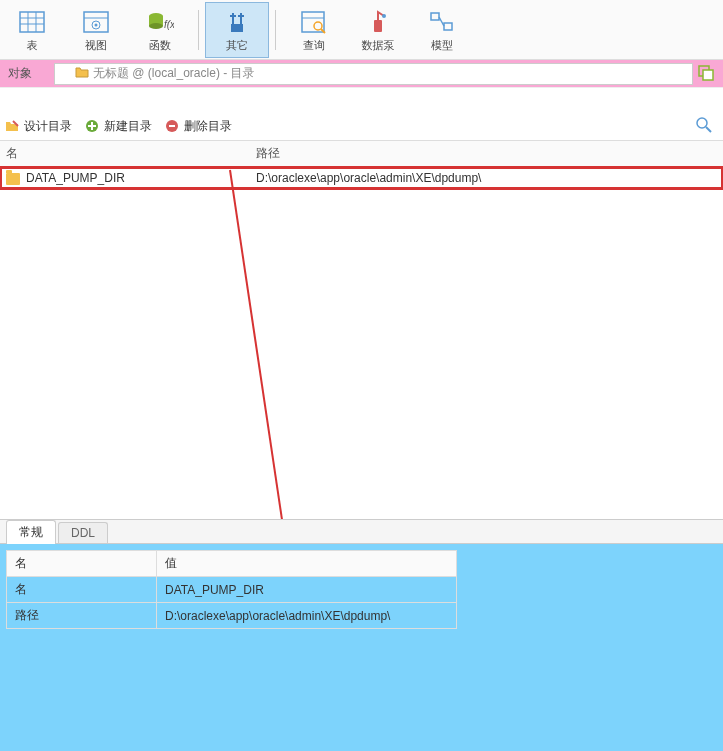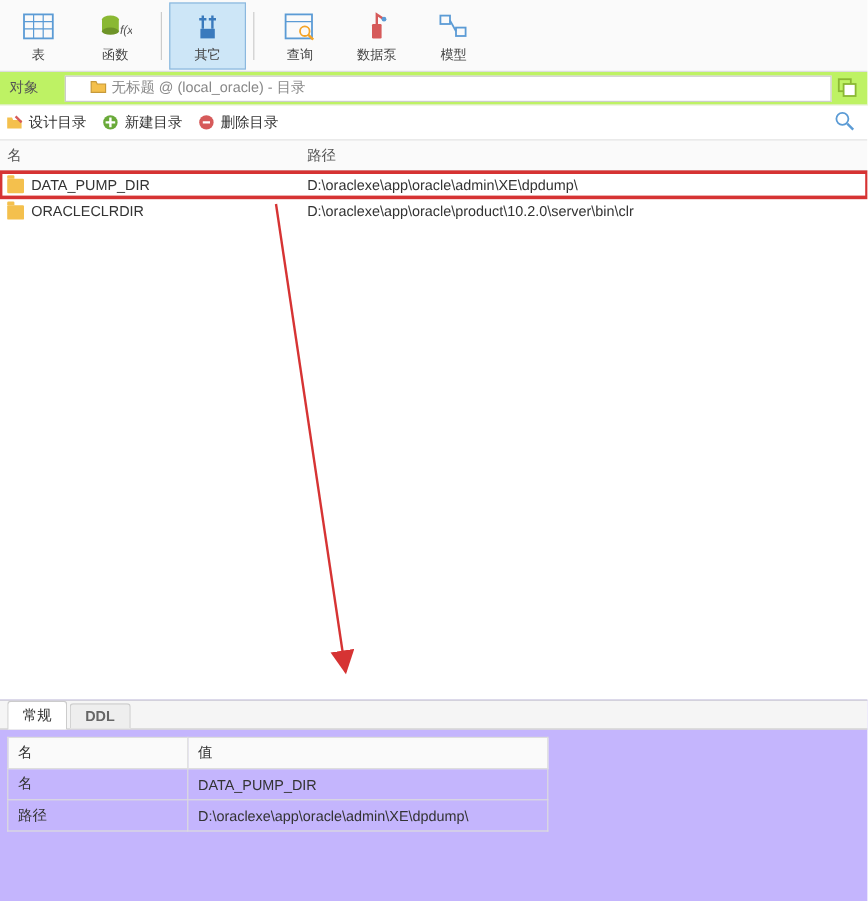--- a/index.html
+++ b/index.html
@@ -7,49 +7,49 @@
 
   
   .toolbar { display: flex; background: #fafafa; border-bottom: 1px solid #ddd; padding: 2px 0; height: 60px; }
   .tb-item { display: flex; flex-direction: column; align-items: center; justify-content: center; width: 64px; height: 56px; cursor: pointer; border: 1px solid transparent; }
   .tb-item.active { background: #cde6f7; border: 1px solid #8bb8de; }
   .tb-item .icon { width: 32px; height: 28px; display: flex; align-items: center; justify-content: center; }
   .tb-item .label { font-size: 11px; color: #444; margin-top: 2px; }
   .tb-sep { width: 1px; height: 40px; background: #ccc; align-self: center; margin: 0 6px; }
 
   
-  .addr-row { display: flex; align-items: center; height: 28px; border-bottom: 1px solid #eee; padding: 0 4px; background: #bef264; }
+  .addr-row { display: flex; align-items: center; height: 28px; border-bottom: 1px solid #eee; padding: 0 4px; background: #f9a8d4; }
   .addr-label { width: 50px; padding-left: 4px; color: #555; }
   .addr-box { flex: 1; display: flex; align-items: center; border: 1px solid #ccc; height: 22px; padding: 0 20px; color: #888; background: #fff; }
   .addr-box .fold-icon { margin-right: 4px; }
   .addr-right-icon { width: 26px; text-align: center; color: #6b9e3e; }
 
   
-  .action-row { display: flex; align-items: center; height: 28px; padding: 0 4px; background: #fff; }
+  .action-row { display: flex; align-items: center; height: 28px; padding: 0 4px; background: #fff; margin-top: 24px; }
   .act { display: flex; align-items: center; margin-right: 12px; cursor: pointer; }
   .act .i { width: 16px; height: 16px; margin-right: 4px; display: inline-flex; align-items: center; justify-content: center; }
   .search-right { margin-left: auto; margin-right: 6px; }
 
   
   .tbl-wrap { position: relative; height: 390px; overflow: hidden; }
   .tbl { width: 100%; border-collapse: collapse; font-size: 12px; }
   .tbl th { text-align: left; font-weight: normal; padding: 4px 6px; background: #fafafa; border-top: 1px solid #ddd; border-bottom: 1px solid #ddd; color: #555; }
   .tbl td { padding: 4px 6px; white-space: nowrap; }
   .tbl tr td:first-child { width: 250px; }
   .tbl tbody tr { height: 22px; }
   .row-highlight { outline: 3px solid #d63333; outline-offset: -2px; }
   .folder-ico { display: inline-block; width: 14px; height: 12px; background: #f4c04d; border-radius: 1px; margin-right: 6px; vertical-align: middle; position: relative; }
   .folder-ico::before { content: ""; position: absolute; top: -3px; left: 0; width: 6px; height: 3px; background: #f4c04d; border-radius: 1px 1px 0 0; }
 
   
-  .bottom-panel { position: absolute; bottom: 0; left: 0; right: 0; height: 168px; border-top: 1px solid #ccc; background: #c4b5fd; }
+  .bottom-panel { position: absolute; bottom: 0; left: 0; right: 0; height: 232px; border-top: 1px solid #ccc; background: #7dd3fc; }
   .tabs { display: flex; height: 24px; align-items: flex-end; border-bottom: 1px solid #ccc; padding-left: 6px; background: #f5f5f5; }
   .tab { padding: 3px 12px; border: 1px solid #ccc; border-bottom: none; margin-right: 2px; font-size: 12px; cursor: pointer; background: #fff; border-radius: 3px 3px 0 0; }
   .tab.active { background: #fff; position: relative; top: 1px; }
-  .tab.inactive { background: #eee; color: #666; font-weight: bold; }
+  .tab.inactive { background: #eee; color: #666; }
   .prop-tbl { border-collapse: collapse; margin: 6px; font-size: 12px; }
   .prop-tbl th, .prop-tbl td { border: 1px solid #ddd; padding: 4px 8px; text-align: left; font-weight: normal; color: #333; }
   .prop-tbl th { background: #fafafa; }
   .prop-tbl .col-name { width: 150px; }
   .prop-tbl .col-value { width: 300px; }
 
   
   .arrow-svg { position: absolute; left: 30px; top: 160px; pointer-events: none; }
 </style>
 </head>
@@ -60,20 +60,31 @@
     <span class="icon">
       <svg width="28" height="24">
           <rect x="2" y="2" width="24" height="20" fill="none" stroke="#5b9bd5" stroke-width="1.5"></rect>
           <line x1="2" y1="8" x2="26" y2="8" stroke="#5b9bd5"></line>
           <line x1="2" y1="14" x2="26" y2="14" stroke="#5b9bd5"></line>
           <line x1="10" y1="2" x2="10" y2="22" stroke="#5b9bd5"></line>
           <line x1="18" y1="2" x2="18" y2="22" stroke="#5b9bd5"></line>
         </svg>
     </span>
     <span class="label">表</span>
+  </div>
+  <div class="tb-item">
+    <span class="icon">
+      <svg width="28" height="24">
+          <rect x="2" y="2" width="24" height="20" fill="none" stroke="#5b9bd5" stroke-width="1.5"></rect>
+          <line x1="2" y1="8" x2="26" y2="8" stroke="#5b9bd5"></line>
+          <circle cx="14" cy="15" r="4" fill="none" stroke="#5b9bd5"></circle>
+          <circle cx="14" cy="15" r="1.5" fill="#5b9bd5"></circle>
+        </svg>
+    </span>
+    <span class="label">视图</span>
   </div>
   <div class="tb-item">
     <span class="icon">
       <svg width="28" height="24">
           <ellipse cx="10" cy="6" rx="7" ry="3" fill="#8ab833"></ellipse>
           <rect x="3" y="6" width="14" height="10" fill="#8ab833"></rect>
           <ellipse cx="10" cy="16" rx="7" ry="3" fill="#6e9428"></ellipse>
           <text x="18" y="18" font-size="10" font-style="italic" fill="#555">f(x)</text>
         </svg>
     </span>
@@ -183,24 +194,20 @@
     <thead>
       <tr>
         <th>名</th>
         <th>路径</th>
       </tr>
     </thead>
     <tbody>
       <tr class="row-highlight">
         <td><span class="folder-ico"></span><span>DATA_PUMP_DIR</span></td>
         <td>D:\oraclexe\app\oracle\admin\XE\dpdump\</td>
-      </tr>
-      <tr>
-        <td><span class="folder-ico"></span><span>ORACLECLRDIR</span></td>
-        <td>D:\oraclexe\app\oracle\product\10.2.0\server\bin\clr</td>
       </tr>
     </tbody>
   </table>
 </div>
 
 <svg class="arrow-svg" width="400" height="420">
   <defs>
     <marker id="ah" markerWidth="12" markerHeight="12" refX="9" refY="5" orient="auto">
       <path d="M0 0 L10 5 L0 10 Z" fill="#d63333"></path>
     </marker>

